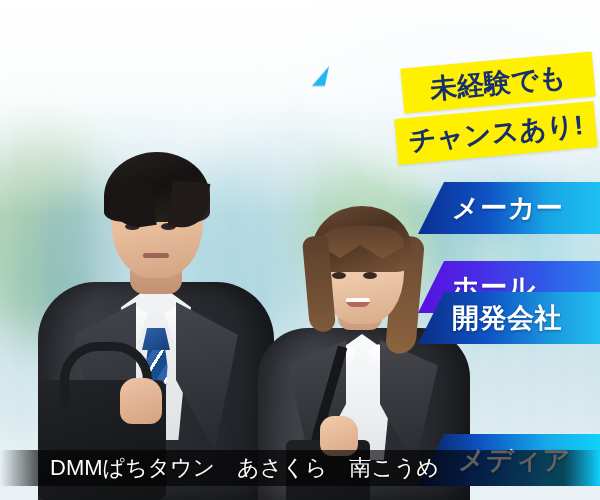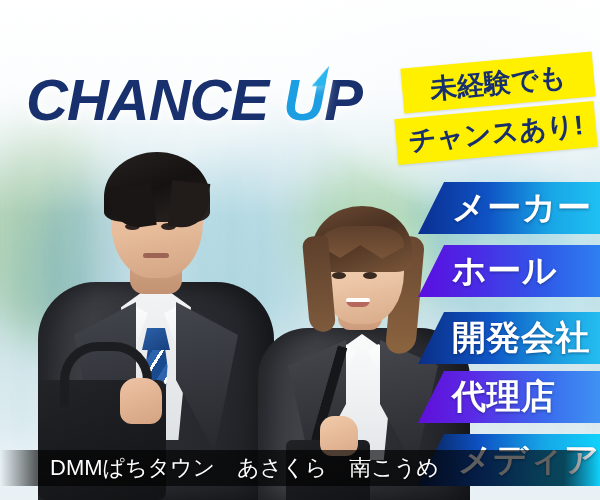--- a/index.html
+++ b/index.html
@@ -270,28 +270,28 @@
   }
 
   
   .cat {
     position:absolute; right:0; width:182px; height:52px;
     clip-path:polygon(26px 0,100% 0,100% 100%,0 100%);
     display:flex; align-items:center;
     box-shadow:0 2px 6px rgba(0,0,0,.18);
   }
   .cat span {
-    color:#ffffff; font-weight:bold; font-size:34px;
+    color:#ffffff; font-weight:bold; font-size:27px;
     letter-spacing:0.5px; white-space:nowrap;
     margin-left:34px;
     text-shadow:0 1px 3px rgba(0,20,60,.45);
   }
   .cat.c-maker { top:182px; background:linear-gradient(90deg,#0a2f91 0%,#0f52c4 38%,#18a5e6 72%,#1fc0f2 100%); }
-  .cat.c-hall  { top:245px; background:linear-gradient(90deg,#5b0fe0 0%,#4a2be6 32%,#2f5ae8 70%,#2f7ff0 100%);text-align:right; }
-  .cat.c-dev   { top:312px; background:linear-gradient(90deg,#0b2e86 0%,#0f56c6 40%,#1b9bdf 75%,#23bdf0 100%); }
+  .cat.c-hall  { top:261px; background:linear-gradient(90deg,#5b0fe0 0%,#4a2be6 32%,#2f5ae8 70%,#2f7ff0 100%);text-align:right; }
+  .cat.c-dev   { top:292px; background:linear-gradient(90deg,#0b2e86 0%,#0f56c6 40%,#1b9bdf 75%,#23bdf0 100%); }
   .cat.c-agent { top:371px; background:linear-gradient(90deg,#5f0fd8 0%,#5a2ae6 30%,#3a6bee 70%,#3f92f3 100%); }
   .cat.c-media { top:434px; background:linear-gradient(90deg,#081e4f 0%,#0e52c4 34%,#16a8e8 70%,#0fd2fb 100%); }
   .cat.c-media span { margin-left:40px; }
 
   
   .caption {
     position:absolute; left:0; right:0; bottom:14px; height:36px;
     background:linear-gradient(90deg,rgba(0,0,0,0) 0%,rgba(0,0,0,.62) 6%,rgba(0,0,0,.66) 50%,rgba(0,0,0,.62) 94%,rgba(0,0,0,0) 100%);
     display:flex; align-items:center;
   }
@@ -359,46 +359,40 @@
     <div class="mouth"></div>
     <div class="hair"></div>
     <div class="bangs"></div>
     <div class="sideL"></div>
     <div class="strap"></div>
     <div class="bag2"></div>
     <div class="hand"></div>
   </div>
 
 
-  <div class="chance-wrap">
-    <span class="c1">CHANCE </span><span class="c2">U</span><span class="c3">P</span>
-  </div>
   <div class="arrow-tip"></div>
 
   <div class="badge">
     <div class="badge-line l1">
       <span>未経験でも</span>
     </div>
     <div class="badge-line l2">
       <span>チャンスあり!</span>
     </div>
   </div>
 
   <div class="cat c-maker">
     <span>メーカー</span>
   </div>
   <div class="cat c-hall">
     <span>ホール</span>
   </div>
   <div class="cat c-dev">
     <span>開発会社</span>
   </div>
-  <div class="cat c-agent">
-    <span>代理店</span>
-  </div>
   <div class="cat c-media">
     <span>メディア</span>
   </div>
 
   <div class="caption">
     <span>DMMぱちタウン　あさくら　南こうめ</span>
   </div>
 
 </div>
 

